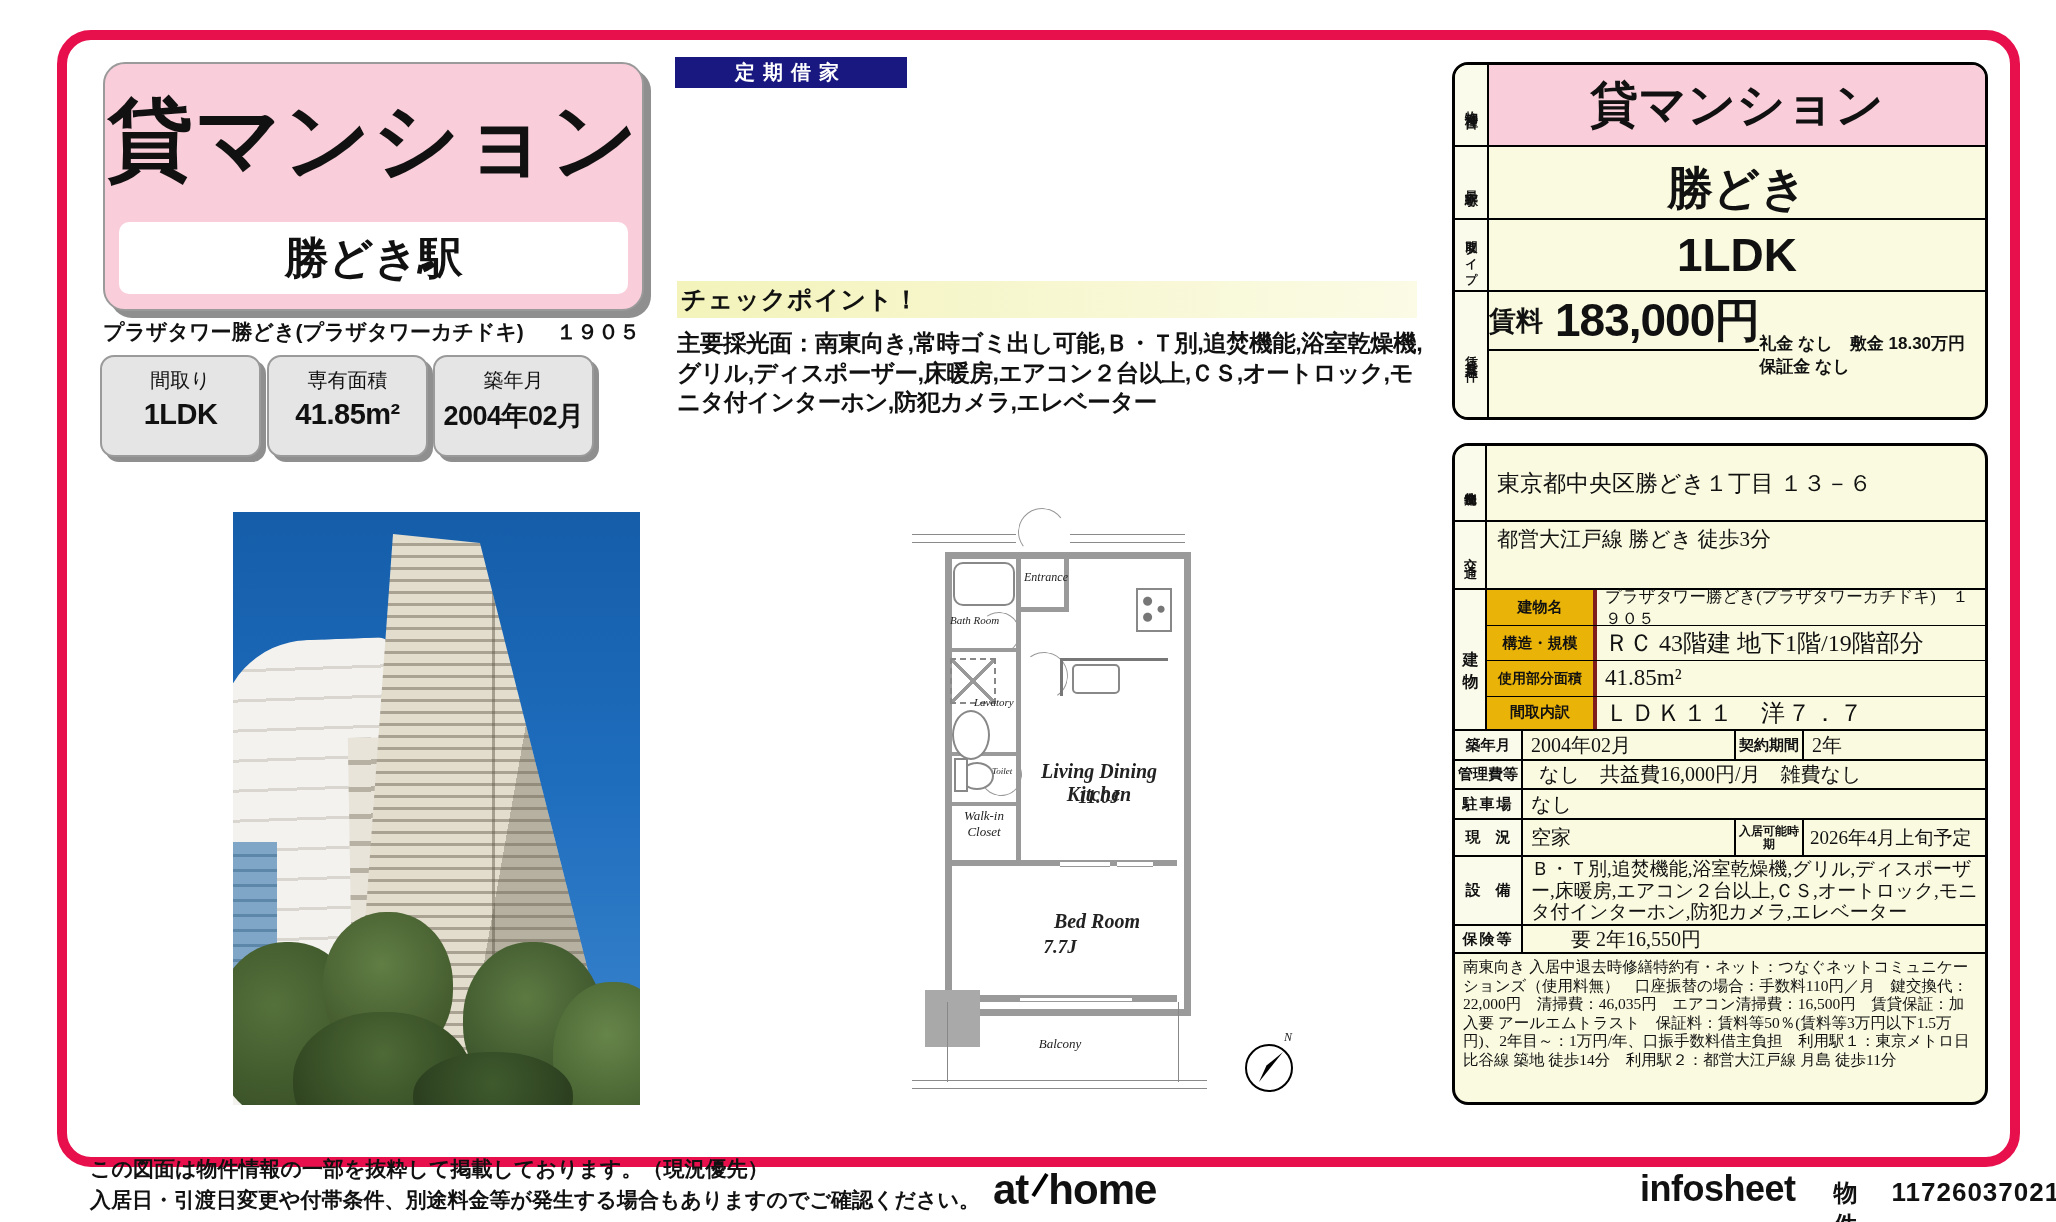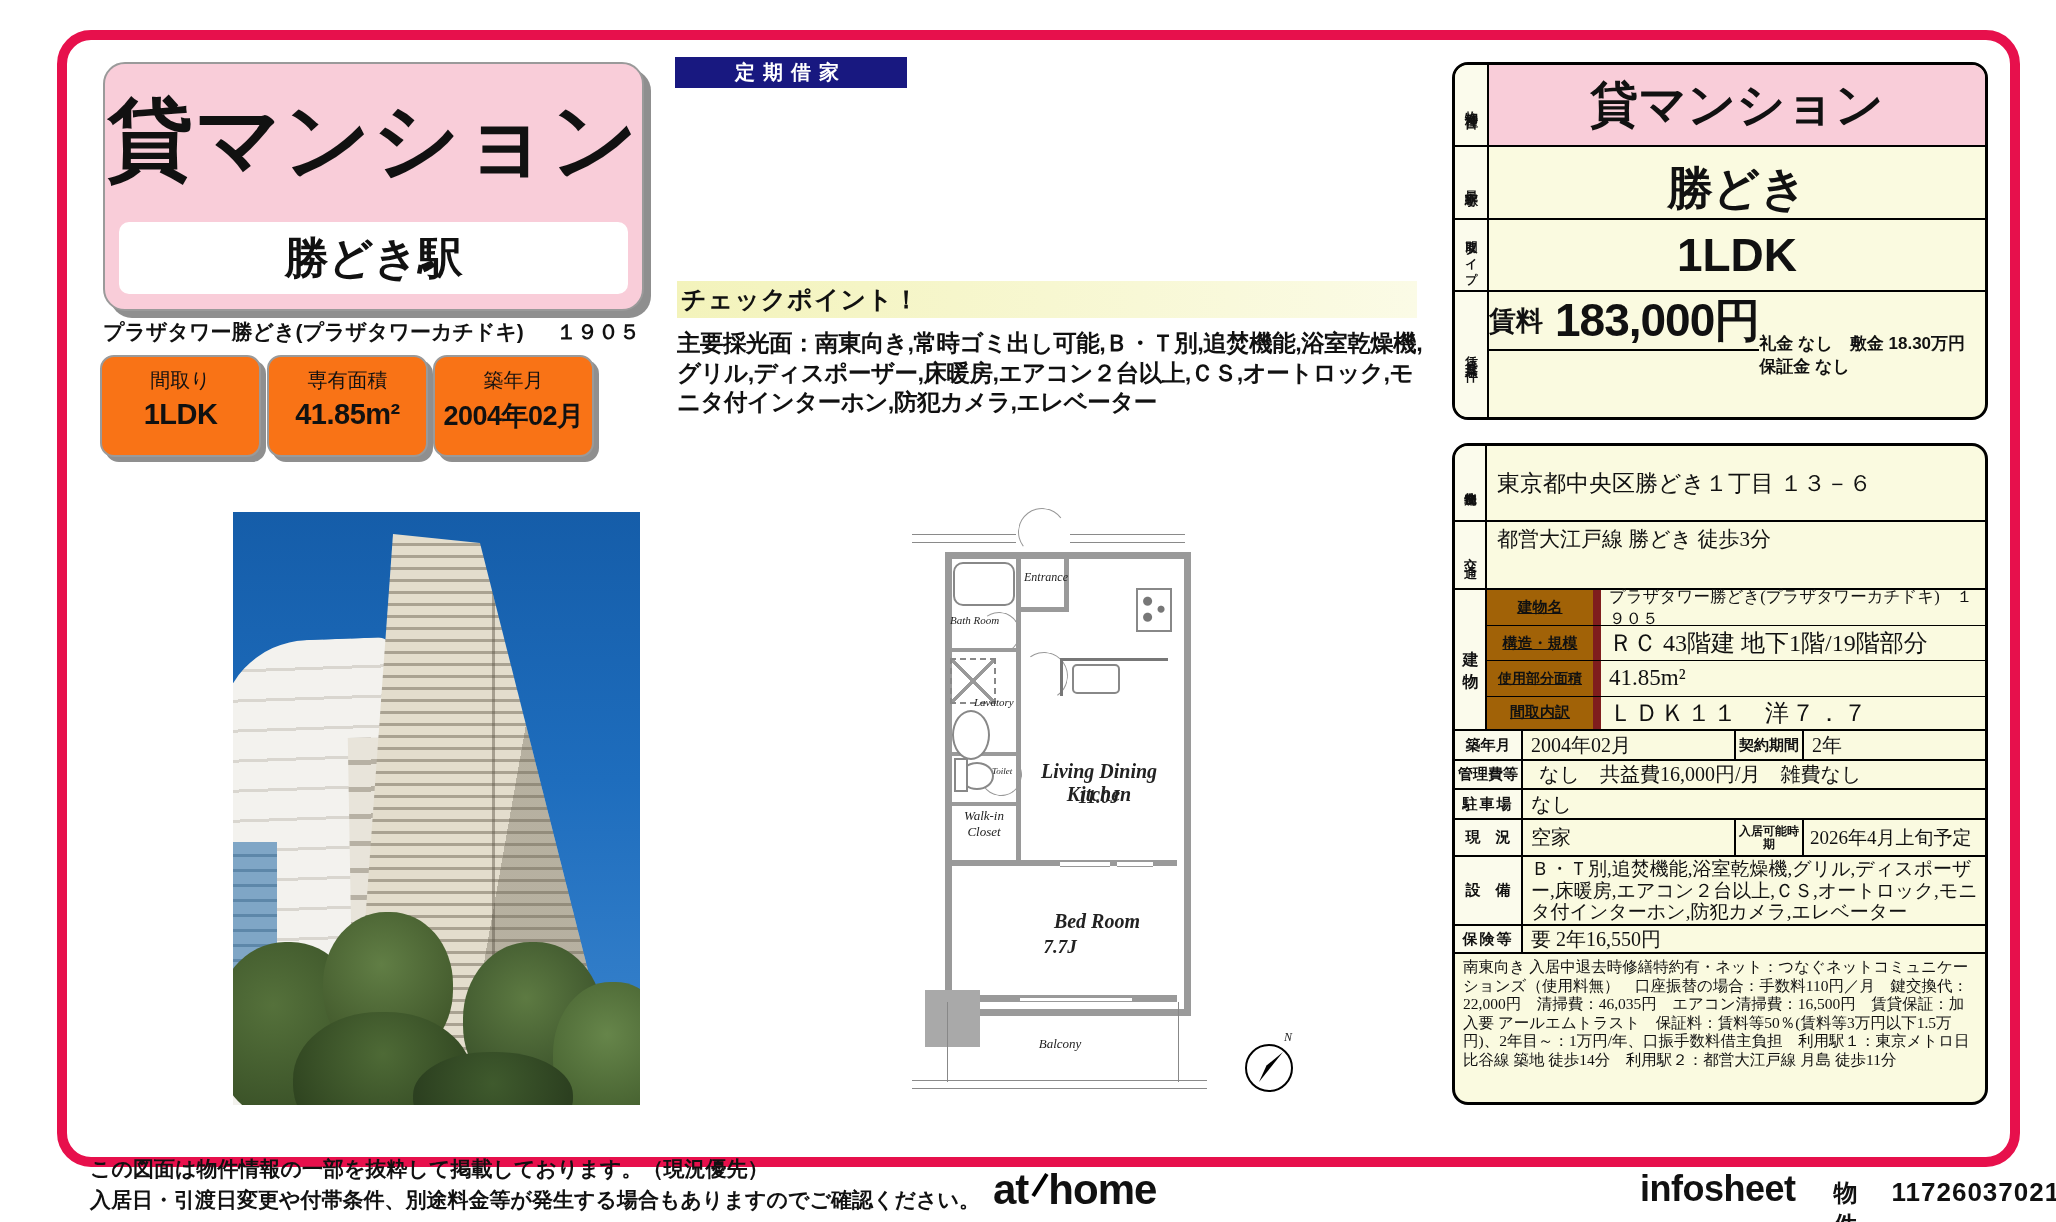--- a/index.html
+++ b/index.html
@@ -16,21 +16,21 @@
   
   .type-box{left:103px;top:62px;width:537px;height:245px;background:#f9cdd9;
     border:2px solid #9a9a9a;border-radius:22px;box-shadow:7px 7px 0 #8f8f8f;}
   .type-box .big{position:absolute;left:0;right:0;top:18px;font-size:86px;font-weight:bold;
     text-align:center;letter-spacing:1px;}
   .station-box{position:absolute;left:14px;right:14px;top:158px;height:72px;background:#fff;
     border-radius:10px;display:flex;align-items:center;justify-content:center;
     font-size:44px;font-weight:bold;}
   .bldg-line{left:103px;top:318px;width:537px;display:flex;justify-content:space-between;
     font-size:21px;font-weight:600;}
-  .info-box{top:355px;width:157px;height:98px;background:#f97316;border:2px solid #9a9a9a;
+  .info-box{top:355px;width:157px;height:98px;background:#e5e5e5;border:2px solid #9a9a9a;
     border-radius:14px;box-shadow:5px 5px 0 #8f8f8f;text-align:center;}
   .info-box .lbl{margin-top:10px;font-size:20px;}
   .info-box .val{margin-top:4px;font-size:29px;font-weight:bold;letter-spacing:-0.5px;}
 
   
   .photo{left:233px;top:512px;width:407px;height:593px;overflow:hidden;
     background:linear-gradient(180deg,#155da9 0%,#1e6dbd 45%,#3c86cf 100%);}
   .white-bldg{position:absolute;left:-8px;top:128px;width:175px;height:470px;background:#f3f2ee;
     border-radius:90px 14px 0 0;transform:rotate(-2deg);
     background-image:repeating-linear-gradient(to bottom,transparent 0 27px,#d9d6cf 27px 30px);}
@@ -74,22 +74,22 @@
   .tbl{background:#fafae0;border:3px solid #000;border-radius:16px;overflow:hidden;}
   .row{display:flex;border-top:2px solid #000;}
   .row:first-child{border-top:none;}
   .vt{writing-mode:vertical-rl;text-orientation:upright;display:flex;align-items:center;justify-content:center;}
   .lblcell{background:#fbfbec;border-right:2px solid #000;flex:0 0 auto;
     display:flex;align-items:center;justify-content:center;font-weight:bold;}
   .valcell{flex:1 1 auto;display:flex;align-items:center;}
   .sum{left:1452px;top:62px;width:530px;}
   .det{left:1452px;top:443px;width:530px;}
   .det .valcell{font-family:"Liberation Serif",serif;}
-  .sublbl{background:#a16207;border-right:8px solid #7f1d1d;flex:0 0 106px;
-    display:flex;align-items:center;justify-content:center;font-weight:bold;font-size:15px;text-decoration:underline;}
+  .sublbl{background:#eab308;border-right:4px solid #7f1d1d;flex:0 0 106px;
+    display:flex;align-items:center;justify-content:center;font-weight:bold;font-size:15px;}
   .midlbl{border-left:2px solid #000;border-right:2px solid #000;flex:0 0 66px;
     display:flex;align-items:center;justify-content:center;font-weight:bold;font-size:15px;}
 
   
   .disc{left:90px;top:1153px;font-size:21px;font-weight:600;line-height:31px;}
   .logo{left:993px;top:1166px;display:flex;align-items:center;font-weight:bold;font-size:42px;letter-spacing:-1px;}
   .logo-mark{display:inline-block;width:4px;height:26px;background:#000;transform:rotate(32deg);margin:0 6px 10px 10px;}
   .infosheet{left:1640px;top:1168px;display:flex;align-items:baseline;}
   .infosheet .name{font-size:36px;font-weight:600;letter-spacing:-0.5px;}
   .pno{margin-left:38px;display:flex;align-items:baseline;border-bottom:3px solid #000;padding-bottom:3px;}
@@ -281,21 +281,21 @@
     <div class="valcell" style="flex:0 0 203px;padding-left:8px;font-size:20px;">空家</div>
     <div class="midlbl" style="font-size:12px;line-height:13px;text-align:center;">入居可能時期</div>
     <div class="valcell" style="padding-left:6px;font-size:19px;">2026年4月上旬予定</div>
   </div>
   <div class="row" style="height:67px;">
     <div class="lblcell" style="width:66px;font-size:15px;">設　備</div>
     <div class="valcell" style="padding:2px 6px 2px 8px;font-size:19px;line-height:21.5px;">Ｂ・Ｔ別,追焚機能,浴室乾燥機,グリル,ディスポーザー,床暖房,エアコン２台以上,ＣＳ,オートロック,モニタ付インターホン,防犯カメラ,エレベーター</div>
   </div>
   <div class="row" style="height:26px;">
     <div class="lblcell" style="width:66px;font-size:15px;letter-spacing:2px;">保険等</div>
-    <div class="valcell" style="padding-left:8px;font-size:20px;">要 2年16,550円</div>
+    <div class="valcell" style="padding-left:8px;font-size:20px;margin-left:40px;">要 2年16,550円</div>
   </div>
   <div class="row" style="height:148px;">
     <div class="valcell" style="padding:4px 6px 4px 8px;font-size:15.5px;line-height:18.5px;align-items:flex-start;">南東向き 入居中退去時修繕特約有・ネット：つなぐネットコミュニケーションズ（使用料無）　口座振替の場合：手数料110円／月　鍵交換代：22,000円　清掃費：46,035円　エアコン清掃費：16,500円　賃貸保証：加入要 アールエムトラスト　保証料：賃料等50％(賃料等3万円以下1.5万円)、2年目～：1万円/年、口振手数料借主負担　利用駅１：東京メトロ日比谷線 築地 徒歩14分　利用駅２：都営大江戸線 月島 徒歩11分</div>
   </div>
 </div>
 
 <div class="abs disc">
   <div>この図面は物件情報の一部を抜粋して掲載しております。（現況優先）</div>
   <div>入居日・引渡日変更や付帯条件、別途料金等が発生する場合もありますのでご確認ください。</div>
 </div>

